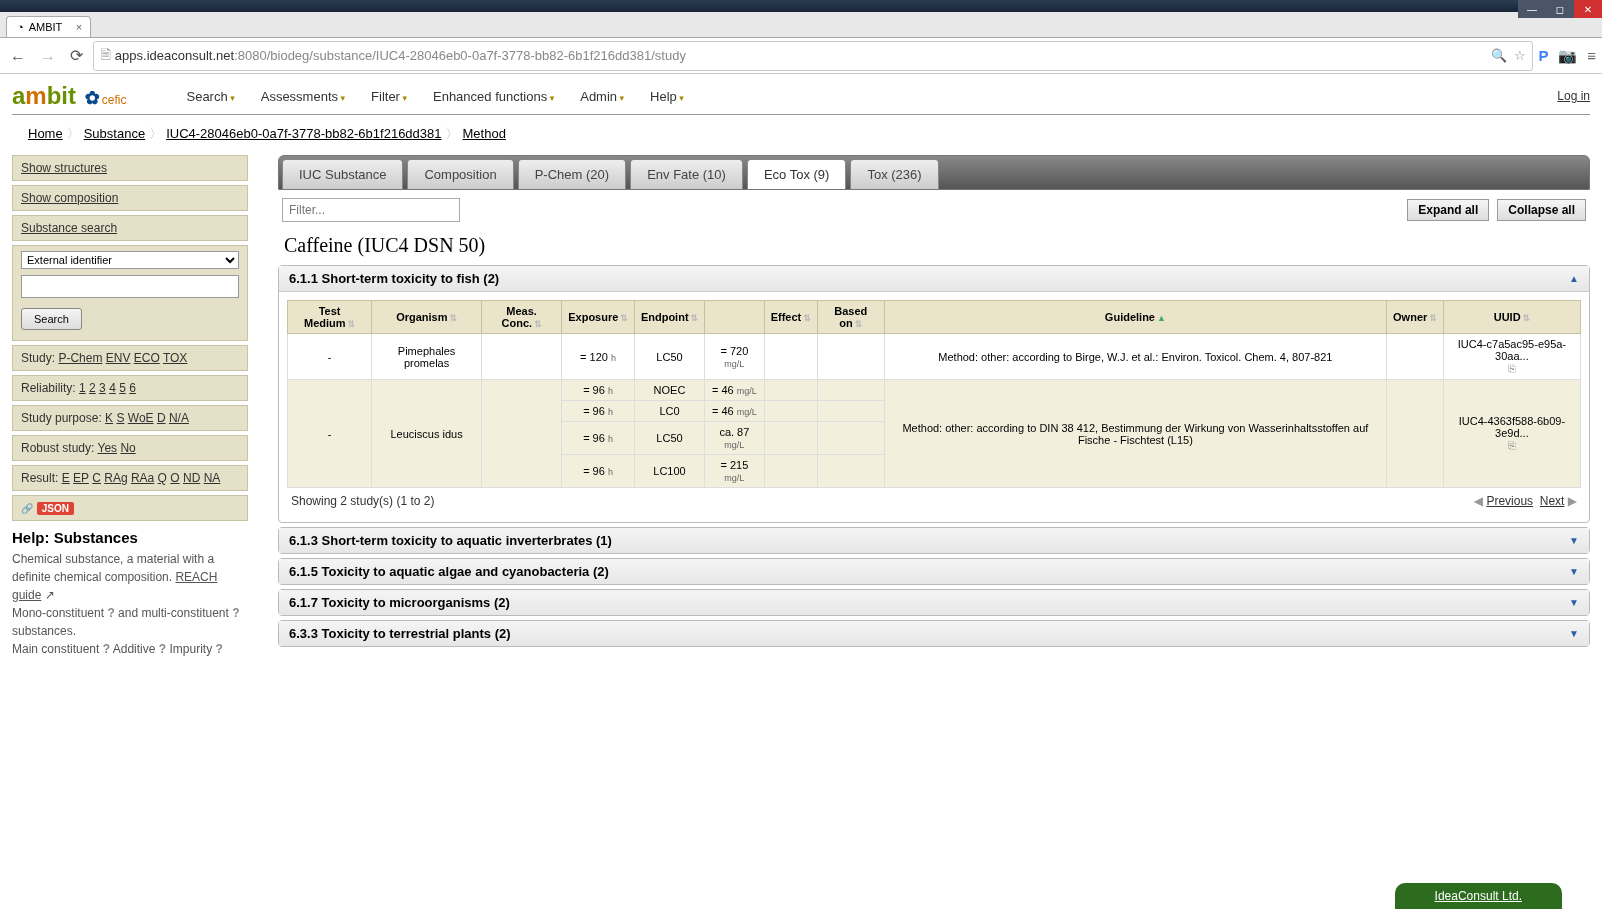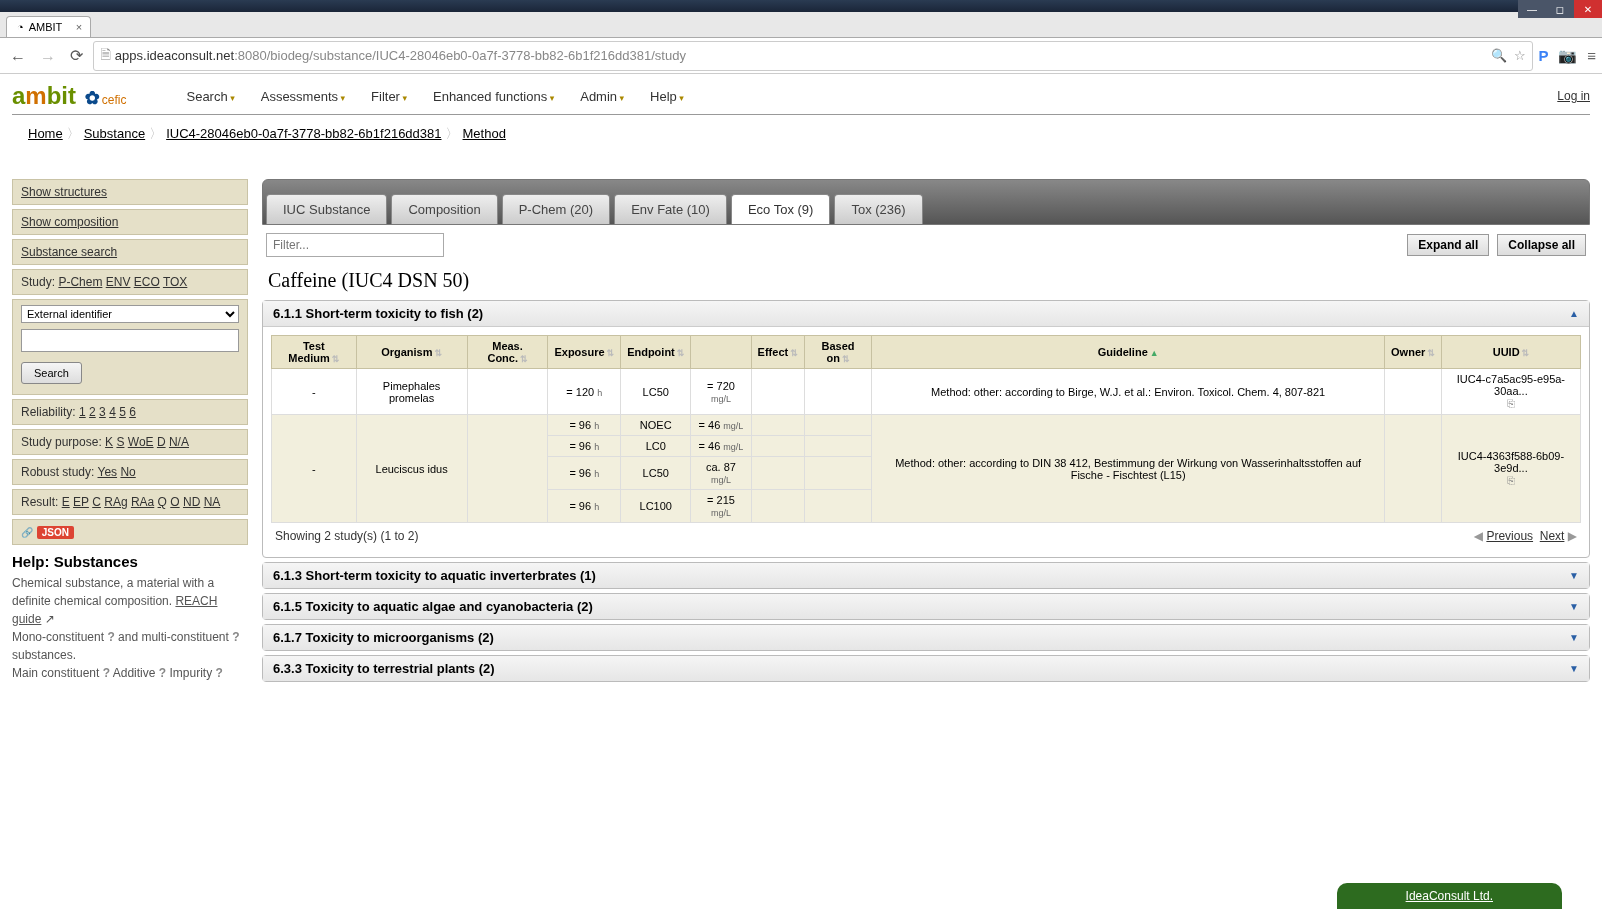--- a/index.html
+++ b/index.html
@@ -32,37 +32,37 @@
 .logo .cefic { color: #d07000; font-size: 12px; font-weight: normal; }
 .topnav { display: flex; gap: 26px; margin-left: 60px; font-size: 13px; color: #333; }
 .topnav-item { cursor: pointer; }
 .topnav-item::after { content: " ▾"; color: #aa8800; font-size: 9px; }
 .login { margin-left: auto; font-size: 12px; text-decoration: underline; color: #333; cursor: pointer; }
 
 .breadcrumb { padding: 10px 0 12px 16px; font-size: 13px; color: #333; }
 .breadcrumb a { color: #000000; text-decoration: underline; cursor: pointer; }
 .bc-sep { color: #bbb; margin: 0 4px; }
 
-.layout { display: flex; gap: 14px; margin-top: 24px; }
+.layout { display: flex; gap: 30px; }
 .sidebar { width: 236px; flex-shrink: 0; }
 .side-block { background: #e5e0c8; border: 1px solid #c9c3a6; margin-bottom: 4px; padding: 5px 8px; font-size: 12px; }
 .side-block a { color: #333; text-decoration: underline; cursor: pointer; }
 .side-select { width: 100%; font-size: 11px; padding: 1px; margin-bottom: 6px; border: 1px solid #999; background: #fff; }
 .side-input { width: 100%; padding: 3px; border: 1px solid #999; background: #fff; }
 .search-btn { margin-top: 10px; padding: 4px 12px; background: linear-gradient(#f5f5f5,#ddd); border: 1px solid #888; border-radius: 3px; font-size: 11px; cursor: pointer; }
 .side-label { color: #333; }
 .json-badge { background: #d43; color: #fff; padding: 1px 5px; font-size: 10px; font-weight: bold; border-radius: 2px; }
 .link-icon { color: #888; font-size: 10px; }
 .help-title { font-weight: bold; font-size: 15px; margin-top: 8px; }
 .help-text { font-size: 12px; color: #555; line-height: 1.5; margin-top: 4px; }
 .help-text a { text-decoration: underline; color: #555; }
 .q { color: #888; font-weight: bold; }
 
 .main { flex: 1; }
-.main-tabs { display: flex; background: linear-gradient(#888,#555); border-radius: 6px 6px 0 0; padding: 14px 3px 0; border: 1px solid #777; text-align: right; }
+.main-tabs { display: flex; background: linear-gradient(#888,#555); border-radius: 6px 6px 0 0; padding: 3px 3px 0; border: 1px solid #777; text-align: right; }
 .main-tab { padding: 7px 16px; font-size: 13px; color: #444; background: linear-gradient(#eee,#ccc); border: 1px solid #888; border-bottom: none; border-radius: 4px 4px 0 0; margin-right: 4px; cursor: pointer; }
 .main-tab.active { background: #fff; color: #333; font-weight: normal; }
 
 .tab-toolbar { display: flex; align-items: center; padding: 8px 4px; gap: 8px; }
 .filter-input { padding: 4px 6px; border: 1px solid #aaa; width: 178px; font-size: 12px; }
 .expand-btn { padding: 3px 10px; border: 1px solid #999; background: linear-gradient(#f5f5f5,#ddd); font-size: 12px; font-weight: bold; cursor: pointer; }
 
 .section-title { font-family: Georgia, serif; font-size: 20px; padding: 4px 6px 8px; }
 
 .panel { border: 1px solid #bbb; border-radius: 4px; margin-bottom: 4px; }
@@ -76,21 +76,21 @@
 table.datatable td { border: 1px solid #ddd; padding: 4px 6px; text-align: center; background: #fff; }
 table.datatable tr.alt td { background: #f2efdd; }
 .sort-icon { color: #bbb; font-size: 9px; margin-left: 2px; }
 .sort-icon.active { color: #4a6; }
 .unit { font-size: 9px; color: #666; }
 .table-footer { display: flex; justify-content: space-between; padding: 6px 4px; font-size: 12px; color: #333; }
 .pager a { text-decoration: underline; cursor: pointer; color: #333; }
 .pager .dis { color: #999; }
 .tiny-icon { font-size: 10px; color: #888; }
 
-.footer-pill { position: fixed; bottom: 0; right: 40px; background: #2d6b1f; color: #fff; padding: 6px 69px; border-radius: 10px 10px 0 0; font-size: 12px; text-decoration: underline; cursor: pointer; }
+.footer-pill { position: fixed; bottom: 0; right: 40px; background: #2d6b1f; color: #fff; padding: 6px 40px; border-radius: 10px 10px 0 0; font-size: 12px; text-decoration: underline; cursor: pointer; }
 </style>
 </head>
 <body>
 
 <div class="browser-chrome"></div>
 <div class="win-controls">
   <div class="win-btn win-min">—</div>
   <div class="win-btn win-max">◻</div>
   <div class="win-btn win-close">✕</div>
 </div>
@@ -141,28 +141,28 @@
   <div class="breadcrumb" id="breadcrumb"><a>Home</a><span class="bc-sep">〉</span><a>Substance</a><span class="bc-sep">〉</span><a>IUC4-28046eb0-0a7f-3778-bb82-6b1f216dd381</a><span class="bc-sep">〉</span><a>Method</a></div>
 
   <div class="layout">
 
     <div class="sidebar">
       <div id="side-links">
           <div class="side-block"><a>Show structures</a></div>
           <div class="side-block"><a>Show composition</a></div>
           <div class="side-block"><a>Substance search</a></div>
         </div>
-      <div class="side-block"><span class="side-label">Study:</span> <span id="study-links"><a>P-Chem</a> <a>ENV</a> <a>ECO</a> <a>TOX</a></span></div>
       <div class="side-block" style="padding-bottom:10px;">
         <select class="side-select">
           <option>External identifier</option>
         </select>
         <input class="side-input" style="">
         <button class="search-btn">Search</button>
       </div>
+      <div class="side-block"><span class="side-label">Study:</span> <span id="study-links"><a>P-Chem</a> <a>ENV</a> <a>ECO</a> <a>TOX</a></span></div>
       <div class="side-block"><span class="side-label">Reliability:</span> <span id="rel-links"><a>1</a> <a>2</a> <a>3</a> <a>4</a> <a>5</a> <a>6</a></span></div>
       <div class="side-block"><span class="side-label">Study purpose:</span> <span id="purpose-links"><a>K</a> <a>S</a> <a>WoE</a> <a>D</a> <a>N/A</a></span></div>
       <div class="side-block"><span class="side-label">Robust study:</span> <span id="robust-links"><a>Yes</a> <a>No</a></span></div>
       <div class="side-block"><span class="side-label">Result:</span> <span id="result-links"><a>E</a> <a>EP</a> <a>C</a> <a>RAg</a> <a>RAa</a> <a>Q</a> <a>O</a> <a>ND</a> <a>NA</a></span></div>
       <div class="side-block"><span class="link-icon">🔗</span> <span class="json-badge">JSON</span></div>
       <div class="help-title">Help: Substances</div>
       <div class="help-text">
         <span>Chemical substance, a material with a definite chemical composition.</span> <a>REACH guide</a> <span>↗</span><br>
         <span>Mono-constituent</span> <span class="q">?</span> <span>and multi-constituent</span> <span class="q">?</span> <span>substances.</span><br>
         <span>Main constituent</span> <span class="q">?</span> <span>Additive</span> <span class="q">?</span> <span>Impurity</span> <span class="q">?</span>

